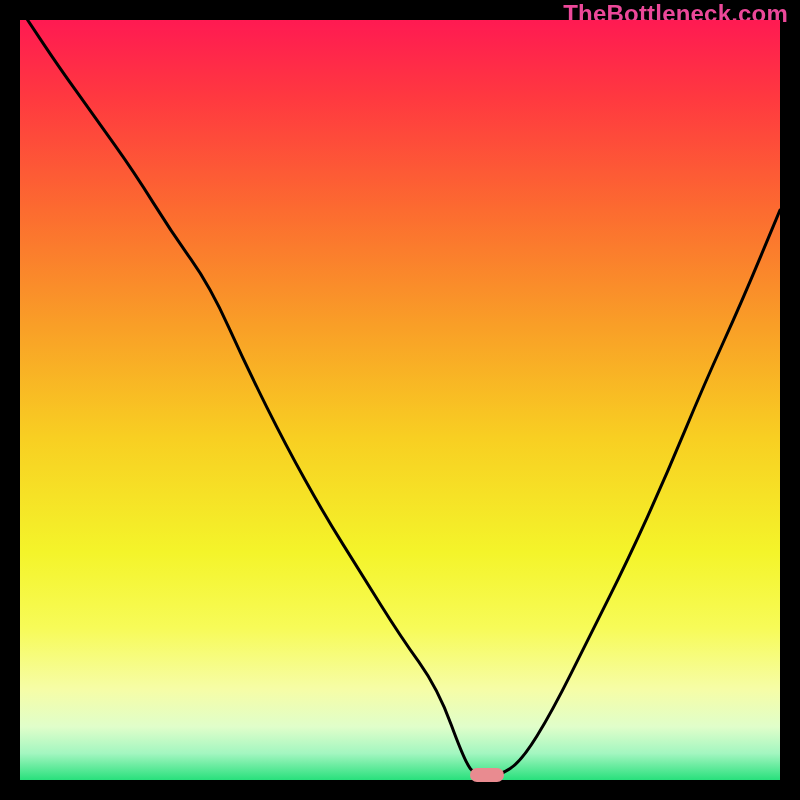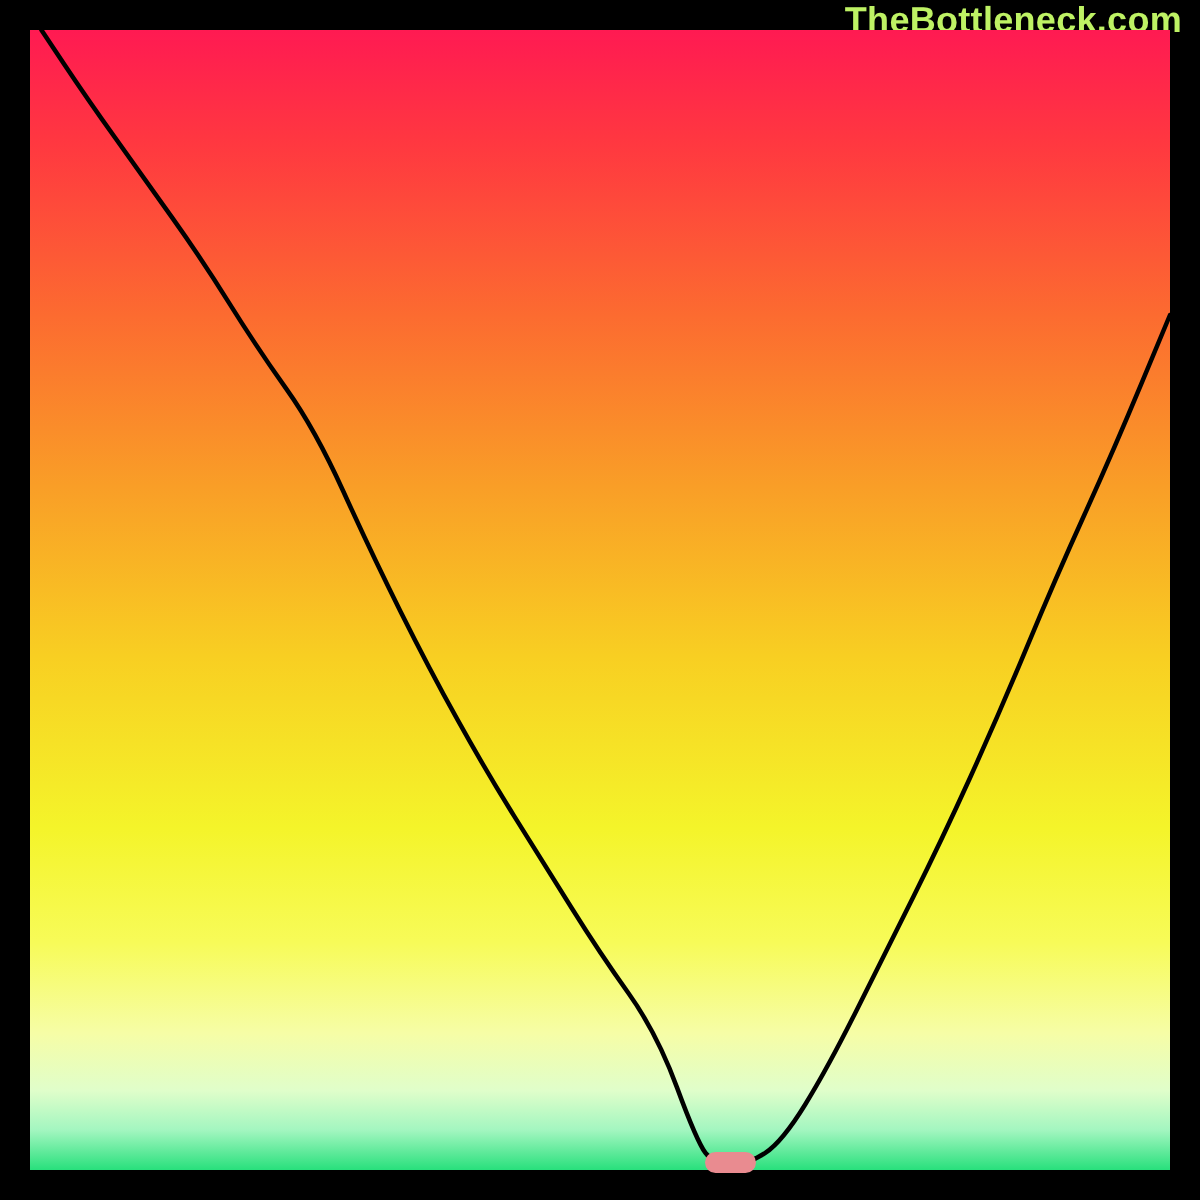--- a/index.html
+++ b/index.html
@@ -39,21 +39,21 @@
     width: 760px;
     height: 760px;
   }
   .watermark {
     position: absolute;
     top: 0px;
     right: 12px;
     font-family: Arial, Helvetica, sans-serif;
     font-size: 24px;
     font-weight: 600;
-    color: #bef264;
+    color: #ec4899;
     letter-spacing: 0.2px;
   }
   .marker {
     position: absolute;
     width: 34px;
     height: 14px;
     border-radius: 7px;
     background: #e98b90;
     transform: translate(-50%, -50%);
   }

